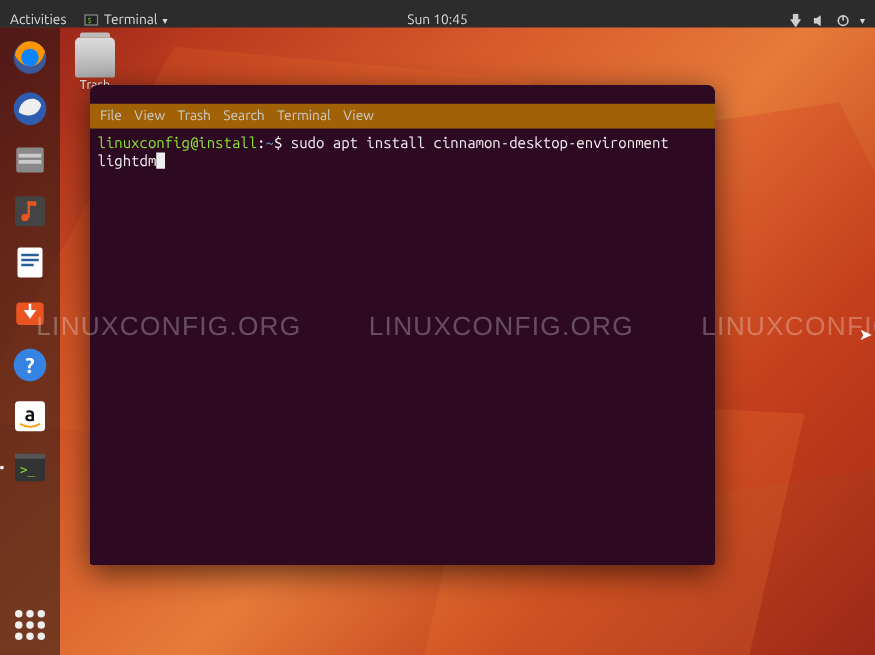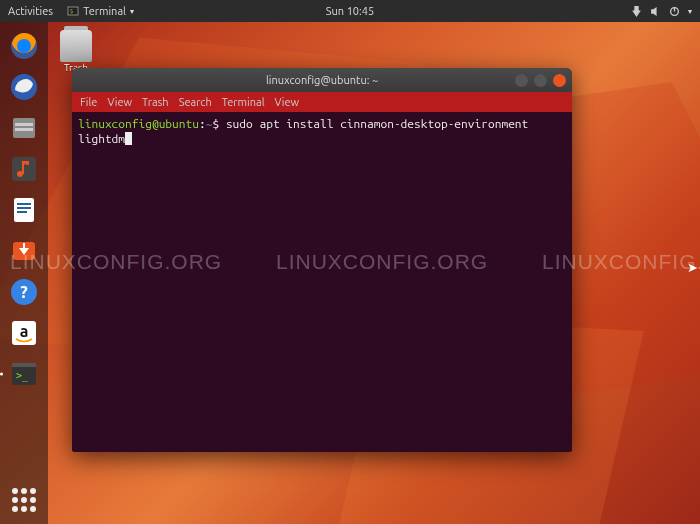--- a/index.html
+++ b/index.html
@@ -12,21 +12,21 @@
   }
   
   .bg-shape { position: absolute; pointer-events: none; }
   .bg1 { left: 50px; top: 50px; width: 300px; height: 300px; background: rgba(255,120,50,0.15); transform: skewX(-25deg) rotate(5deg); }
   .bg2 { right: -50px; top: 100px; width: 280px; height: 280px; background: rgba(200,40,20,0.2); transform: skewX(20deg) rotate(-8deg); }
   .bg3 { right: 80px; bottom: -20px; width: 260px; height: 220px; background: rgba(255,140,60,0.18); transform: skewX(-10deg) rotate(3deg); }
 
   
   .topbar {
     position: absolute; top: 0; left: 0; right: 0; height: 22px;
-    background: #2c2c2c; display: flex; align-items: center;
+    background: #2c2c2c; display: flex; align-items: flex-end;
     font-size: 11px; color: #ddd; padding: 0 8px; z-index: 10;
   }
   .topbar .left { display: flex; gap: 14px; align-items: center; }
   .topbar .center { position: absolute; left: 50%; transform: translateX(-50%); }
   .topbar .right { margin-left: auto; display: flex; gap: 8px; align-items: center; }
   .topbar .right svg { fill: #ccc; }
   .app-menu { display: flex; align-items: center; gap: 4px; }
   .app-menu .tri { font-size: 8px; }
 
   
@@ -64,36 +64,36 @@
   }
   .titlebar {
     height: 24px; background: linear-gradient(#4a4a4a,#3a3a3a);
     display: flex; align-items: center; justify-content: center;
     position: relative; font-size: 11px; color: #ddd;
   }
   .win-controls { position: absolute; right: 6px; display: flex; gap: 6px; }
   .wc { width: 13px; height: 13px; border-radius: 50%; background:#555; cursor: pointer; }
   .wc.close { background: #e95420; }
   .menubar {
-    height: 20px; background: #b91c1c; display: flex; align-items: center;
-    gap: 10px; padding: 0 8px; font-size: 11px; color: #ccc;
+    height: 20px; background: #a16207; display: flex; align-items: center;
+    gap: 10px; padding: 0 8px; font-size: 11px; color: #ccc; margin-top: 15px;
   }
   .menubar span { cursor: pointer; }
   .term-body {
     flex: 1; background: #2d0922; padding: 4px 6px;
     font-family: "Ubuntu Mono", Consolas, monospace; font-size: 12px; line-height: 15px;
   }
   .prompt-user { color: #8ae234; }
   .prompt-sep { color: #fff; }
   .prompt-path { color: #729fcf; }
   .prompt-cmd { color: #eee; }
   .cursor { display: inline-block; width: 7px; height: 13px; background: #eee; vertical-align: -2px; }
 
   
-  .watermark { position: absolute; color: rgba(255,255,255,.28); font-size: 21px; font-weight: 500; letter-spacing: 1px; z-index: 50; pointer-events: none; font-family: sans-serif; }
+  .watermark { position: absolute; color: rgba(255,255,255,.28); font-size: 21px; font-weight: 500; letter-spacing: 1px; z-index: 50; pointer-events: none; font-family: sans-serif; margin-left: 19px; }
   .wm1 { left: 10px; top: 250px; }
   .wm2 { left: 276px; top: 250px; }
   .wm3 { left: 542px; top: 250px; }
 
   
   .cursor-pointer { position: absolute; right: 2px; top: 260px; color: #fff; font-size: 13px; z-index: 40; }
 </style>
 </head>
 <body>
 
@@ -206,38 +206,30 @@
       <span></span>
   </div>
 </div>
 
 <div class="desktop-icon trash">
   <div class="bin"></div>
   <span>Trash</span>
 </div>
 
 <div class="terminal-window">
-  <div class="titlebar">
-    <span>linuxconfig@ubuntu: ~</span>
-    <div class="win-controls">
-      <div class="wc"></div>
-      <div class="wc"></div>
-      <div class="wc close"></div>
-    </div>
-  </div>
   <div class="menubar">
     <span>File</span>
     <span>View</span>
     <span>Trash</span>
     <span>Search</span>
     <span>Terminal</span>
     <span>View</span>
   </div>
   <div class="term-body">
-    <span class="prompt-user">linuxconfig@ubuntu</span><span class="prompt-sep">:</span><span class="prompt-path">~</span><span class="prompt-sep">$ </span><span class="prompt-cmd">sudo apt install cinnamon-desktop-environment lightdm</span><span class="cursor"></span>
+    <span class="prompt-user">linuxconfig@install</span><span class="prompt-sep">:</span><span class="prompt-path">~</span><span class="prompt-sep">$ </span><span class="prompt-cmd">sudo apt install cinnamon-desktop-environment lightdm</span><span class="cursor"></span>
   </div>
 </div>
 
 <div class="watermark wm1">LINUXCONFIG.ORG</div>
 <div class="watermark wm2">LINUXCONFIG.ORG</div>
 <div class="watermark wm3">LINUXCONFIG.ORG</div>
 
 <div class="cursor-pointer">➤</div>
 
 </body></html>

